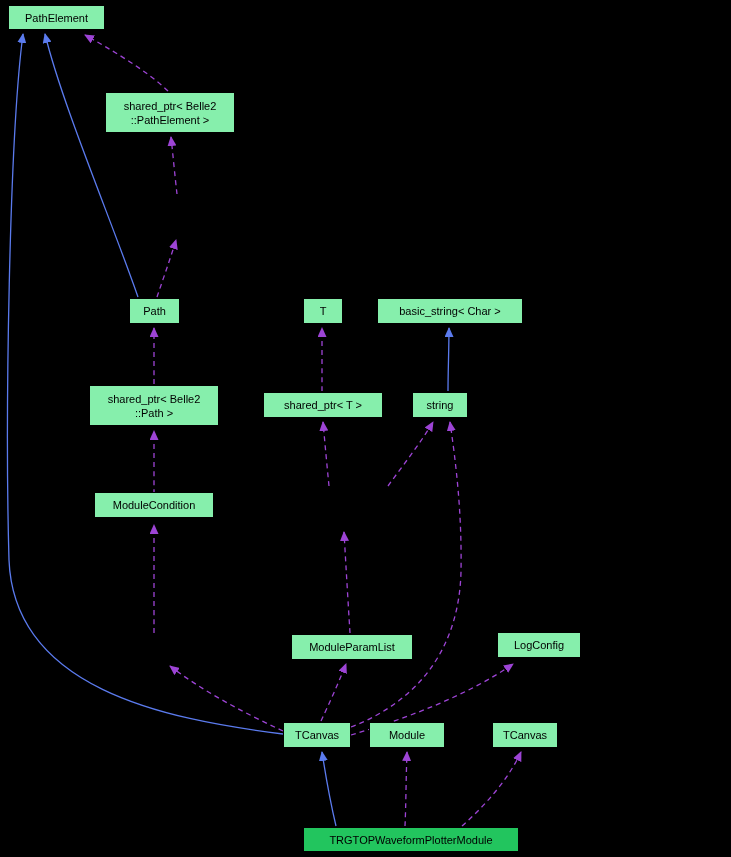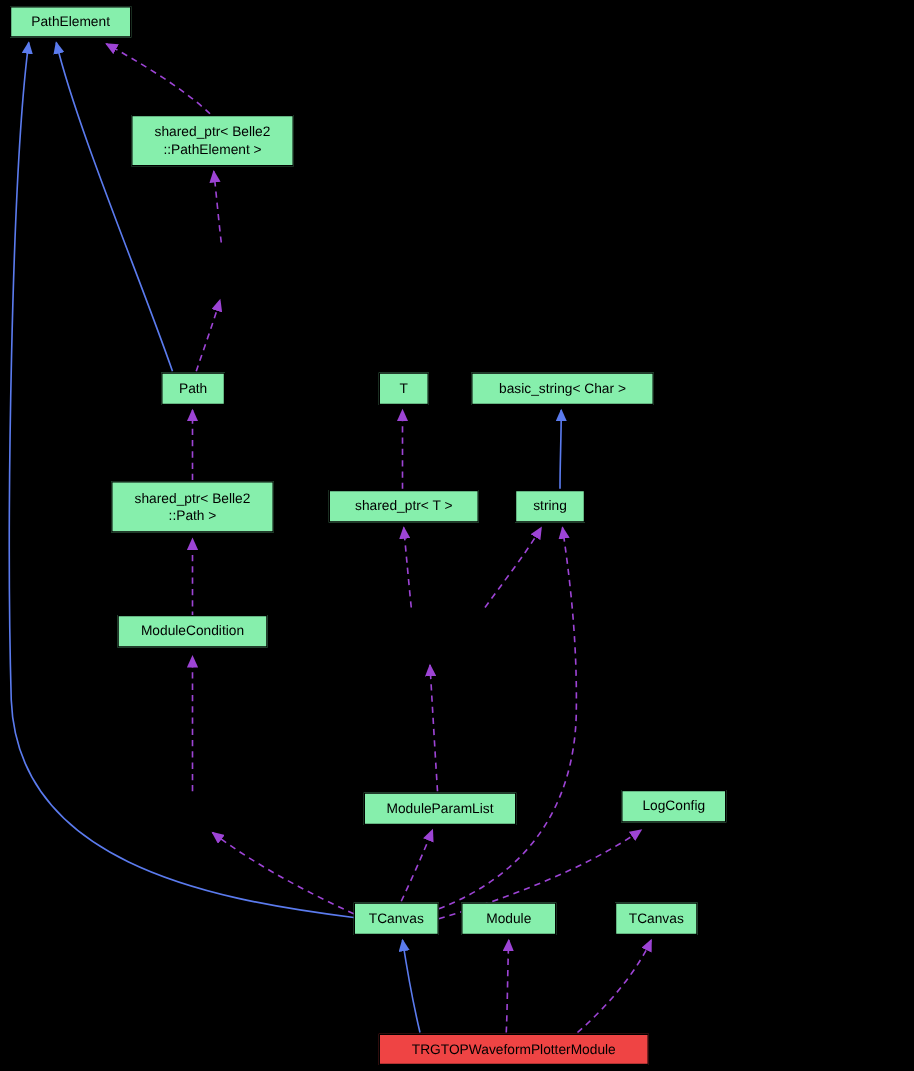--- a/index.html
+++ b/index.html
@@ -36,21 +36,21 @@
     font-size: 11px;
     line-height: 14px;
     display: flex;
     align-items: center;
     justify-content: center;
     text-align: center;
     white-space: pre-line;
     cursor: pointer;
   }
   .node.highlight {
-    background: #ef4444;
+    background: #22c55e;
     cursor: default;
   }
 </style>
 </head>
 <body>
 
 <div class="diagram">
 
   <svg class="edges" viewBox="0 0 731 857" xmlns="http://www.w3.org/2000/svg">
     <defs>

